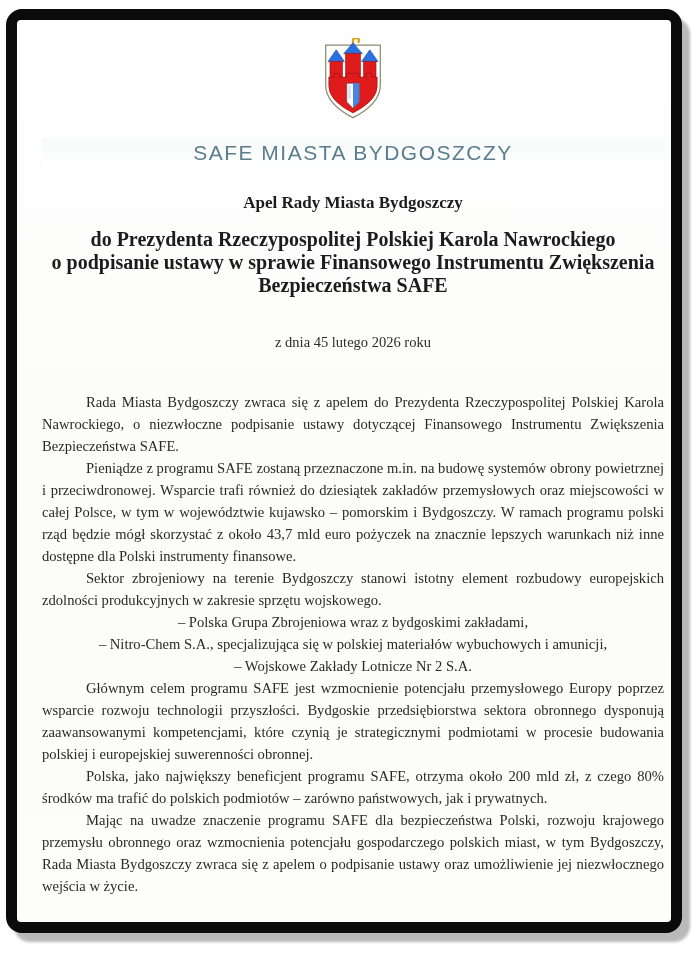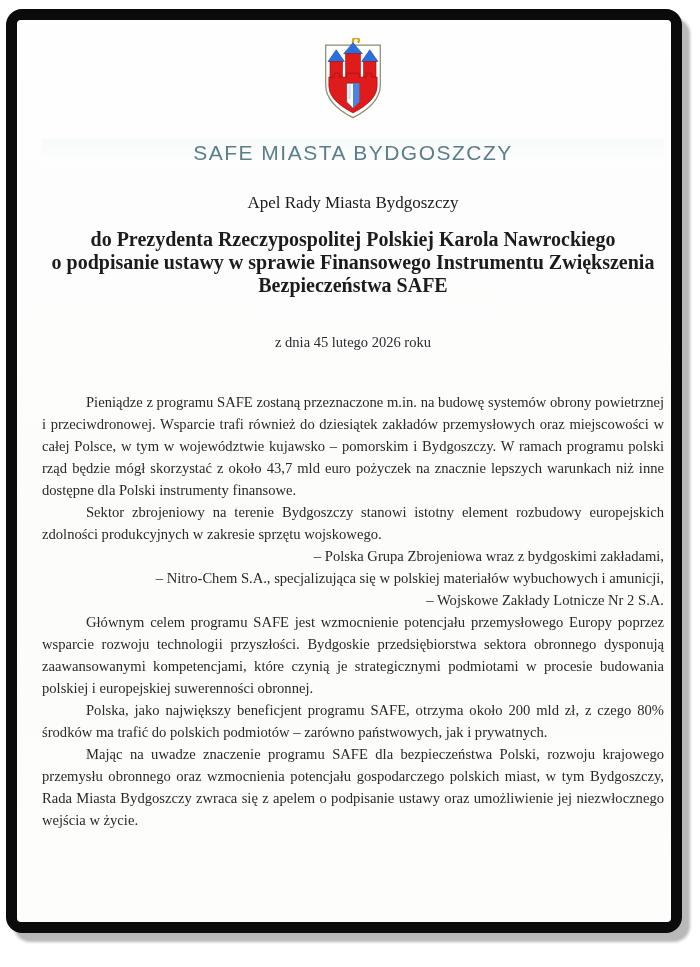--- a/index.html
+++ b/index.html
@@ -48,21 +48,21 @@
     font-weight: 500;
     letter-spacing: 1.5px;
     color: #5b7d8c;
     background: linear-gradient(180deg, #f6faf9 0%, #ffffff 100%);
     padding: 2px 0;
   }
   .doc-title {
     margin: 26px 0 0 0;
     text-align: center;
     font-size: 17px;
-    font-weight: normal;
+    font-weight: bold;
     color: #1c1c1c;
   }
   .doc-subtitle {
     margin-top: 15px;
     text-align: center;
     font-size: 20px;
     font-weight: bold;
     line-height: 23px;
     color: #1c1c1c;
   }
@@ -78,21 +78,21 @@
     line-height: 22px;
     text-align: justify;
     color: #292929;
   }
   .doc-body p {
     margin: 0;
     text-indent: 44px;
   }
   .doc-body p.list-item {
     text-indent: 0;
-    text-align: right;
+    text-align: center;
   }
 </style>
 </head>
 <body>
 
 <div class="frame">
   <div class="page">
 
     <div class="crest">
       <svg viewBox="0 0 100 110" xmlns="http://www.w3.org/2000/svg" aria-hidden="true">
@@ -126,20 +126,21 @@
 
     <div class="doc-subtitle">
       <div>do Prezydenta Rzeczypospolitej Polskiej Karola Nawrockiego</div>
       <div>o podpisanie ustawy w sprawie Finansowego Instrumentu Zwiększenia</div>
       <div>Bezpieczeństwa SAFE</div>
     </div>
 
     <div class="doc-date">z dnia 45 lutego 2026 roku</div>
 
     <div class="doc-body">
+      <p>Rada Miasta Bydgoszczy zwraca się z apelem do Prezydenta Rzeczypospolitej Polskiej Karola Nawrockiego, o niezwłoczne podpisanie ustawy dotyczącej Finansowego Instrumentu Zwiększenia Bezpieczeństwa SAFE.</p>
       <p>Pieniądze z programu SAFE zostaną przeznaczone m.in. na budowę systemów obrony powietrznej i przeciwdronowej. Wsparcie trafi również do dziesiątek zakładów przemysłowych oraz miejscowości w całej Polsce, w tym w województwie kujawsko – pomorskim i Bydgoszczy. W ramach programu polski rząd będzie mógł skorzystać z około 43,7 mld euro pożyczek na znacznie lepszych warunkach niż inne dostępne dla Polski instrumenty finansowe.</p>
       <p>Sektor zbrojeniowy na terenie Bydgoszczy stanowi istotny element rozbudowy europejskich zdolności produkcyjnych w zakresie sprzętu wojskowego.</p>
       <p class="list-item">– Polska Grupa Zbrojeniowa wraz z bydgoskimi zakładami,</p>
       <p class="list-item">– Nitro-Chem S.A., specjalizująca się w polskiej materiałów wybuchowych i amunicji,</p>
       <p class="list-item">– Wojskowe Zakłady Lotnicze Nr 2 S.A.</p>
       <p>Głównym celem programu SAFE jest wzmocnienie potencjału przemysłowego Europy poprzez wsparcie rozwoju technologii przyszłości. Bydgoskie przedsiębiorstwa sektora obronnego dysponują zaawansowanymi kompetencjami, które czynią je strategicznymi podmiotami w procesie budowania polskiej i europejskiej suwerenności obronnej.</p>
       <p>Polska, jako największy beneficjent programu SAFE, otrzyma około 200 mld zł, z czego 80% środków ma trafić do polskich podmiotów – zarówno państwowych, jak i prywatnych.</p>
       <p>Mając na uwadze znaczenie programu SAFE dla bezpieczeństwa Polski, rozwoju krajowego przemysłu obronnego oraz wzmocnienia potencjału gospodarczego polskich miast, w tym Bydgoszczy, Rada Miasta Bydgoszczy zwraca się z apelem o podpisanie ustawy oraz umożliwienie jej niezwłocznego wejścia w życie.</p>
     </div>
 

